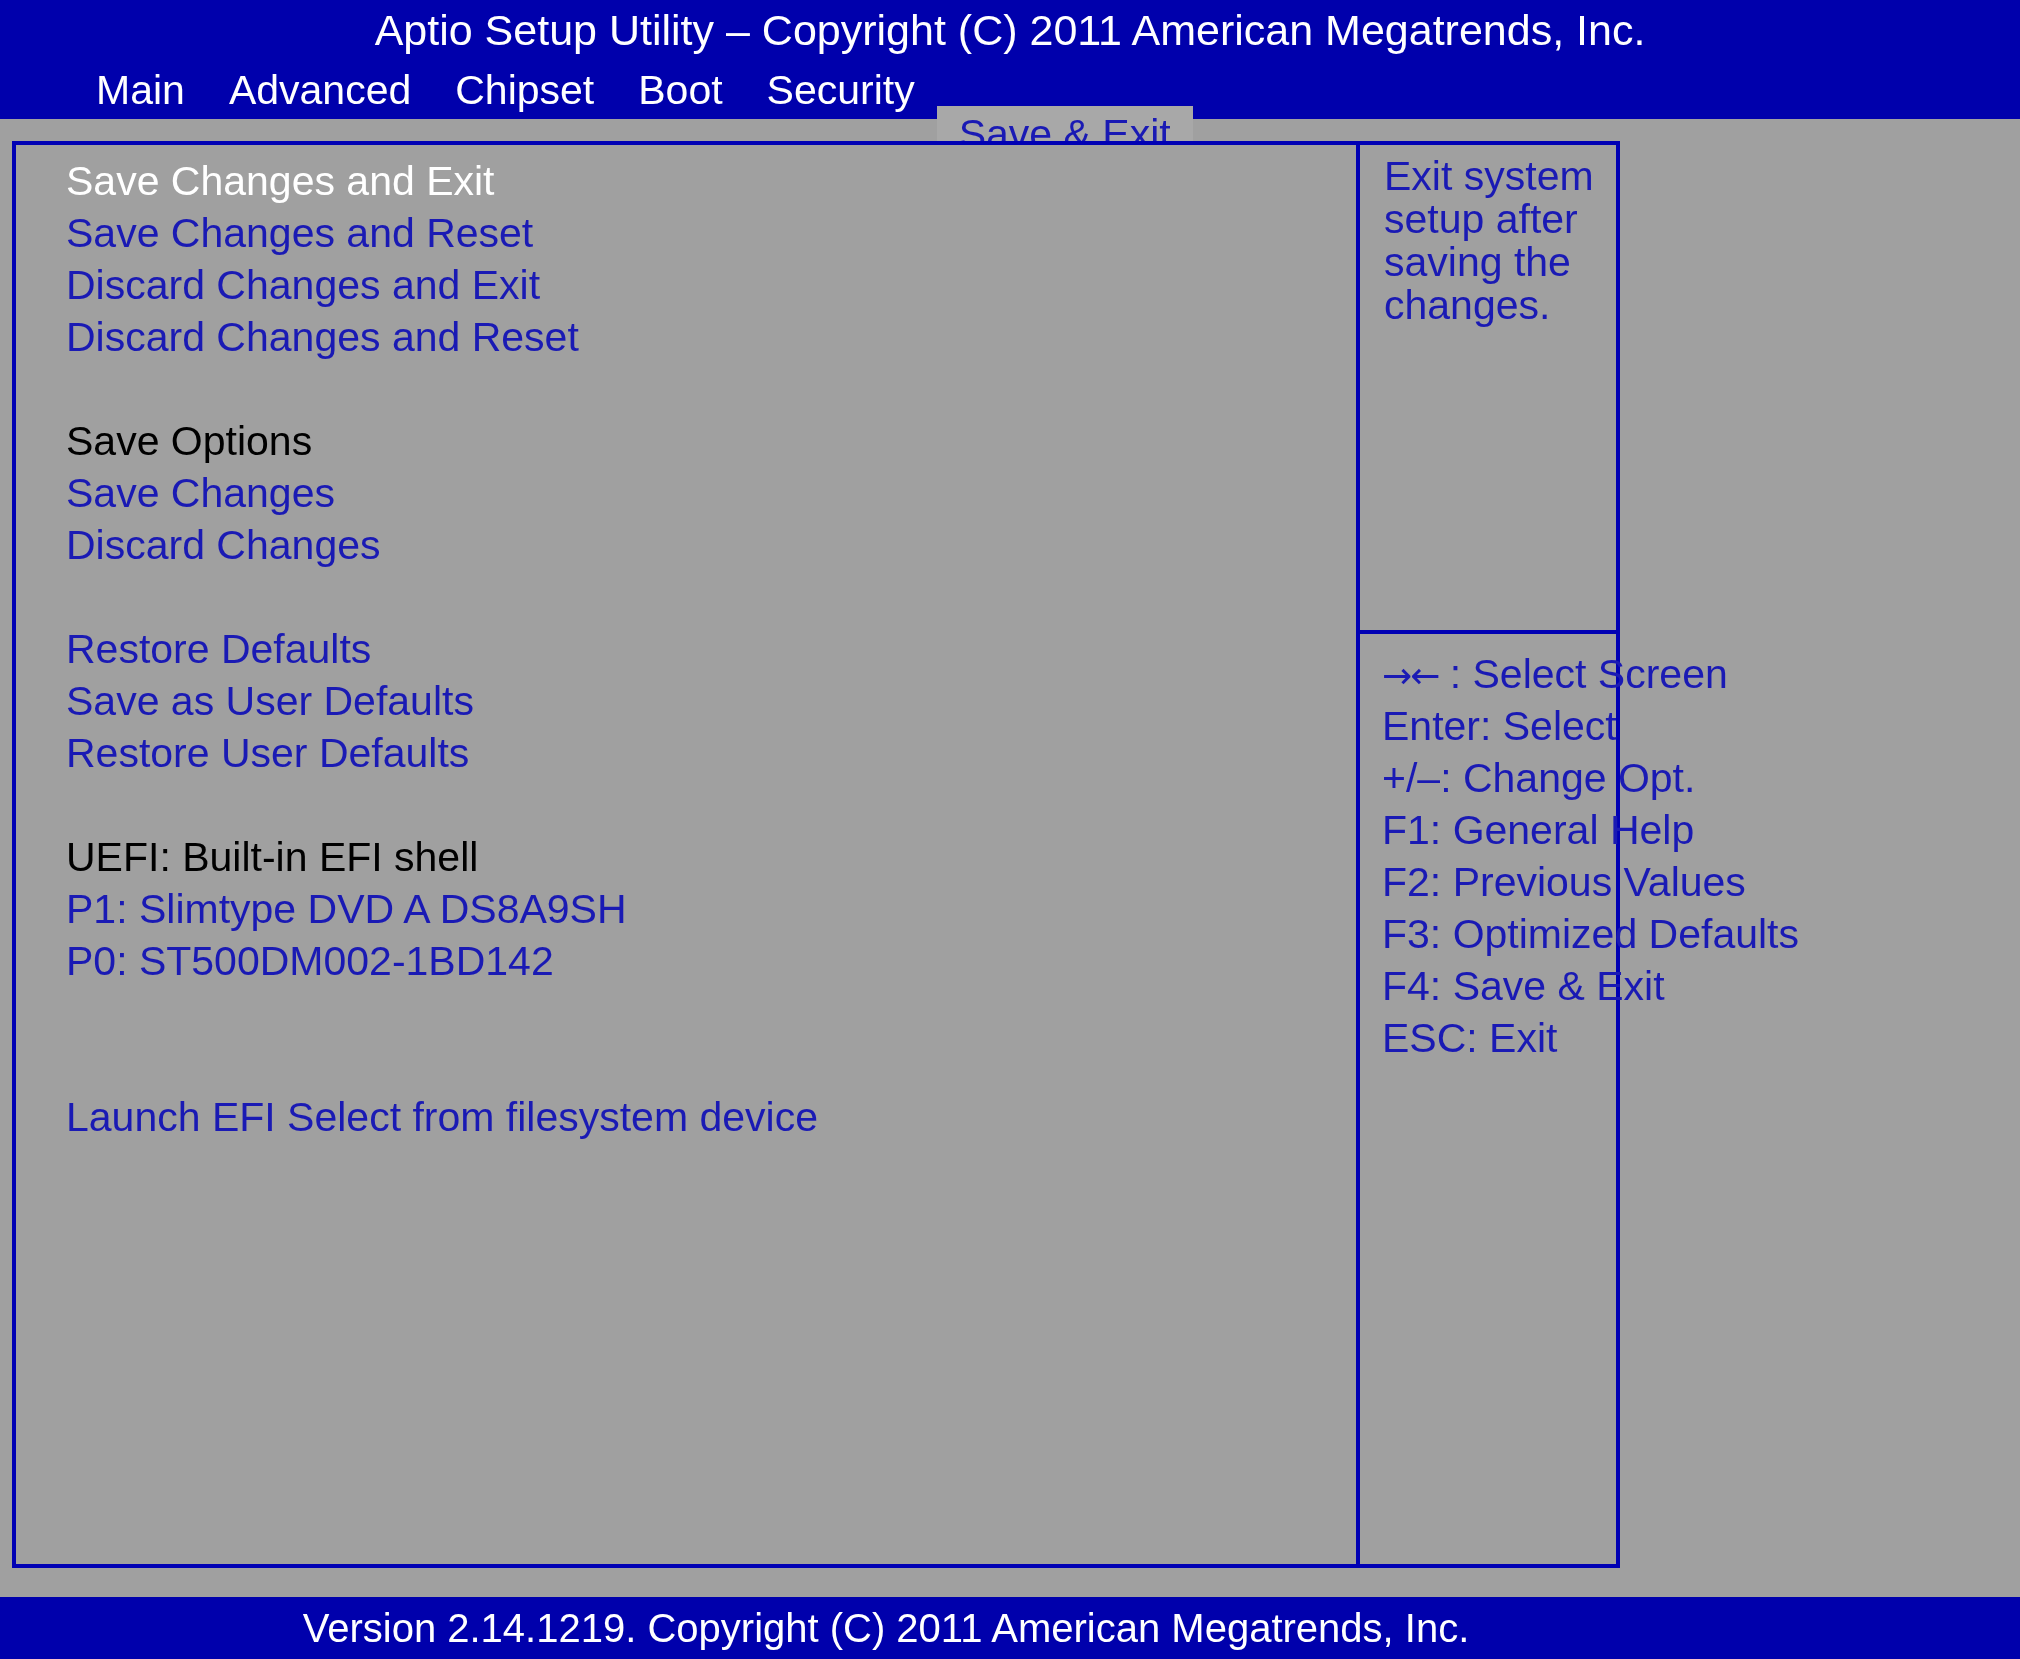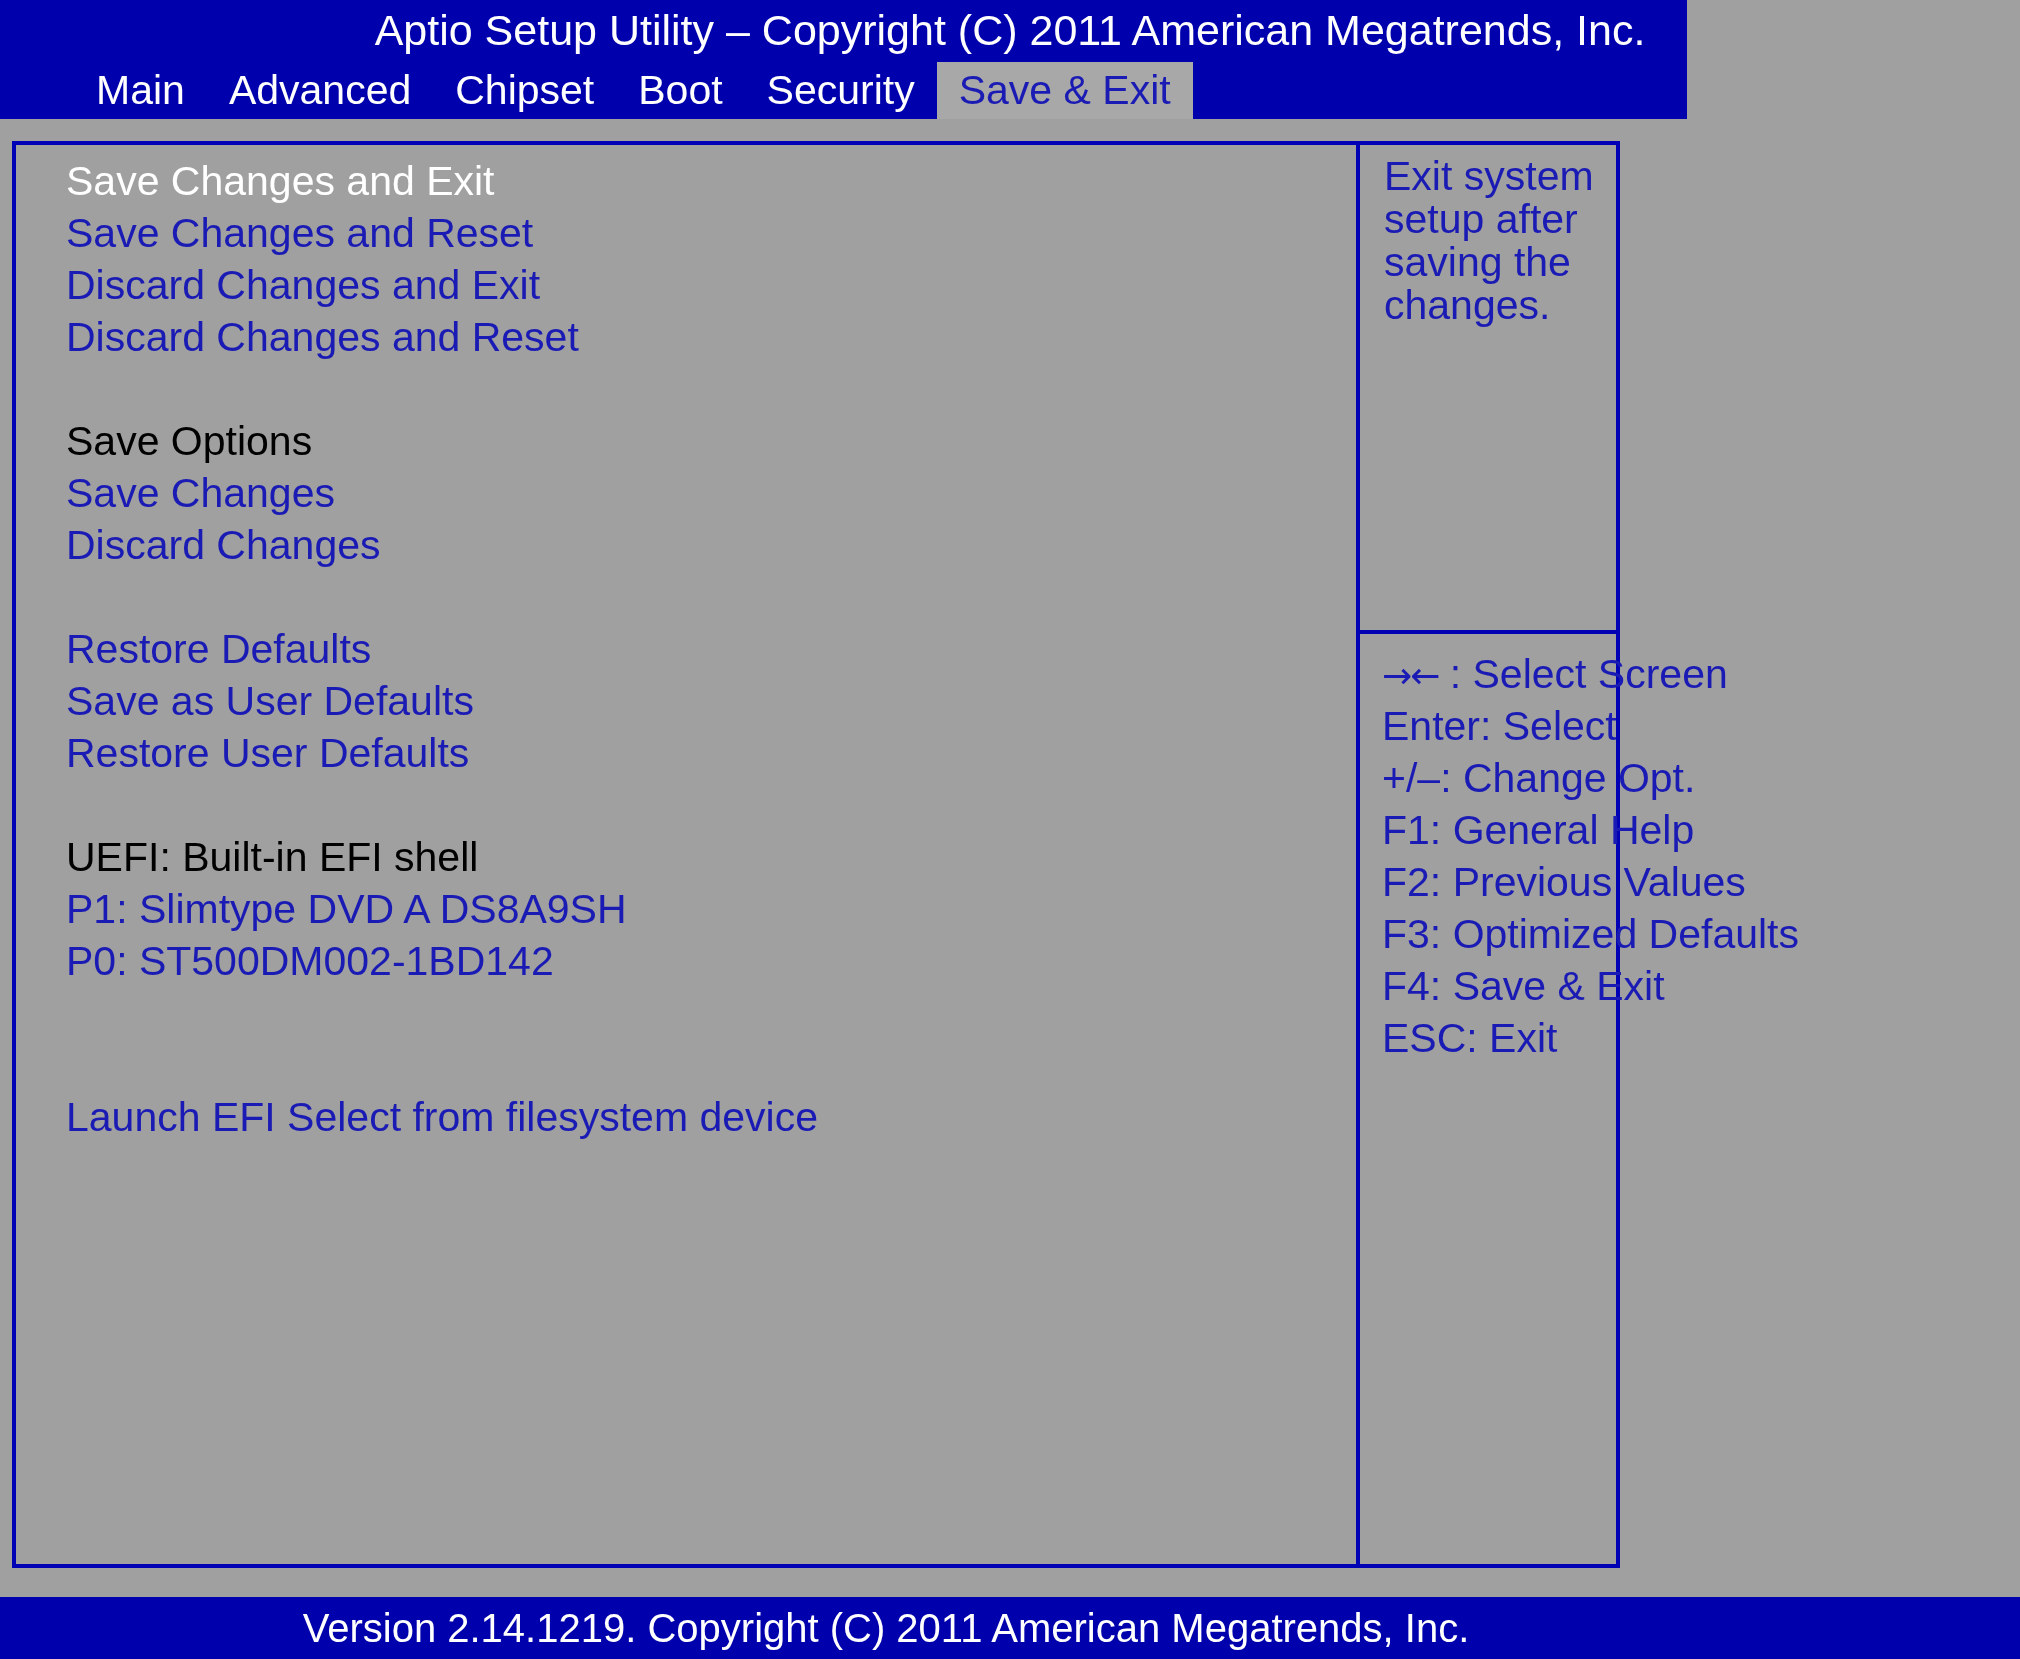--- a/index.html
+++ b/index.html
@@ -21,21 +21,21 @@
     width: 2020px;
     height: 1659px;
     background: #a0a0a0;
   }
 
   
   .titlebar {
     position: absolute;
     left: 0;
     top: 0;
-    width: 1687px;
+    width: 2020px;
     height: 119px;
     background: #0000ac;
     box-sizing: border-box;
   }
   .title-text {
     position: absolute;
     left: 0;
     top: 2px;
     width: 2020px;
     text-align: center;
@@ -60,20 +60,21 @@
     font-size: 41px;
     line-height: 52px;
     height: 57px;
     padding: 2px 22px 0 22px;
     white-space: nowrap;
     box-sizing: border-box;
   }
   .tab.active {
     background: #a8a8a8;
     color: #1a1ab4;
+    margin-top: 44px;
   }
 
   
   .content-frame {
     position: absolute;
     left: 12px;
     top: 141px;
     width: 1608px;
     height: 1427px;
     border: 4px solid #0000b4;

